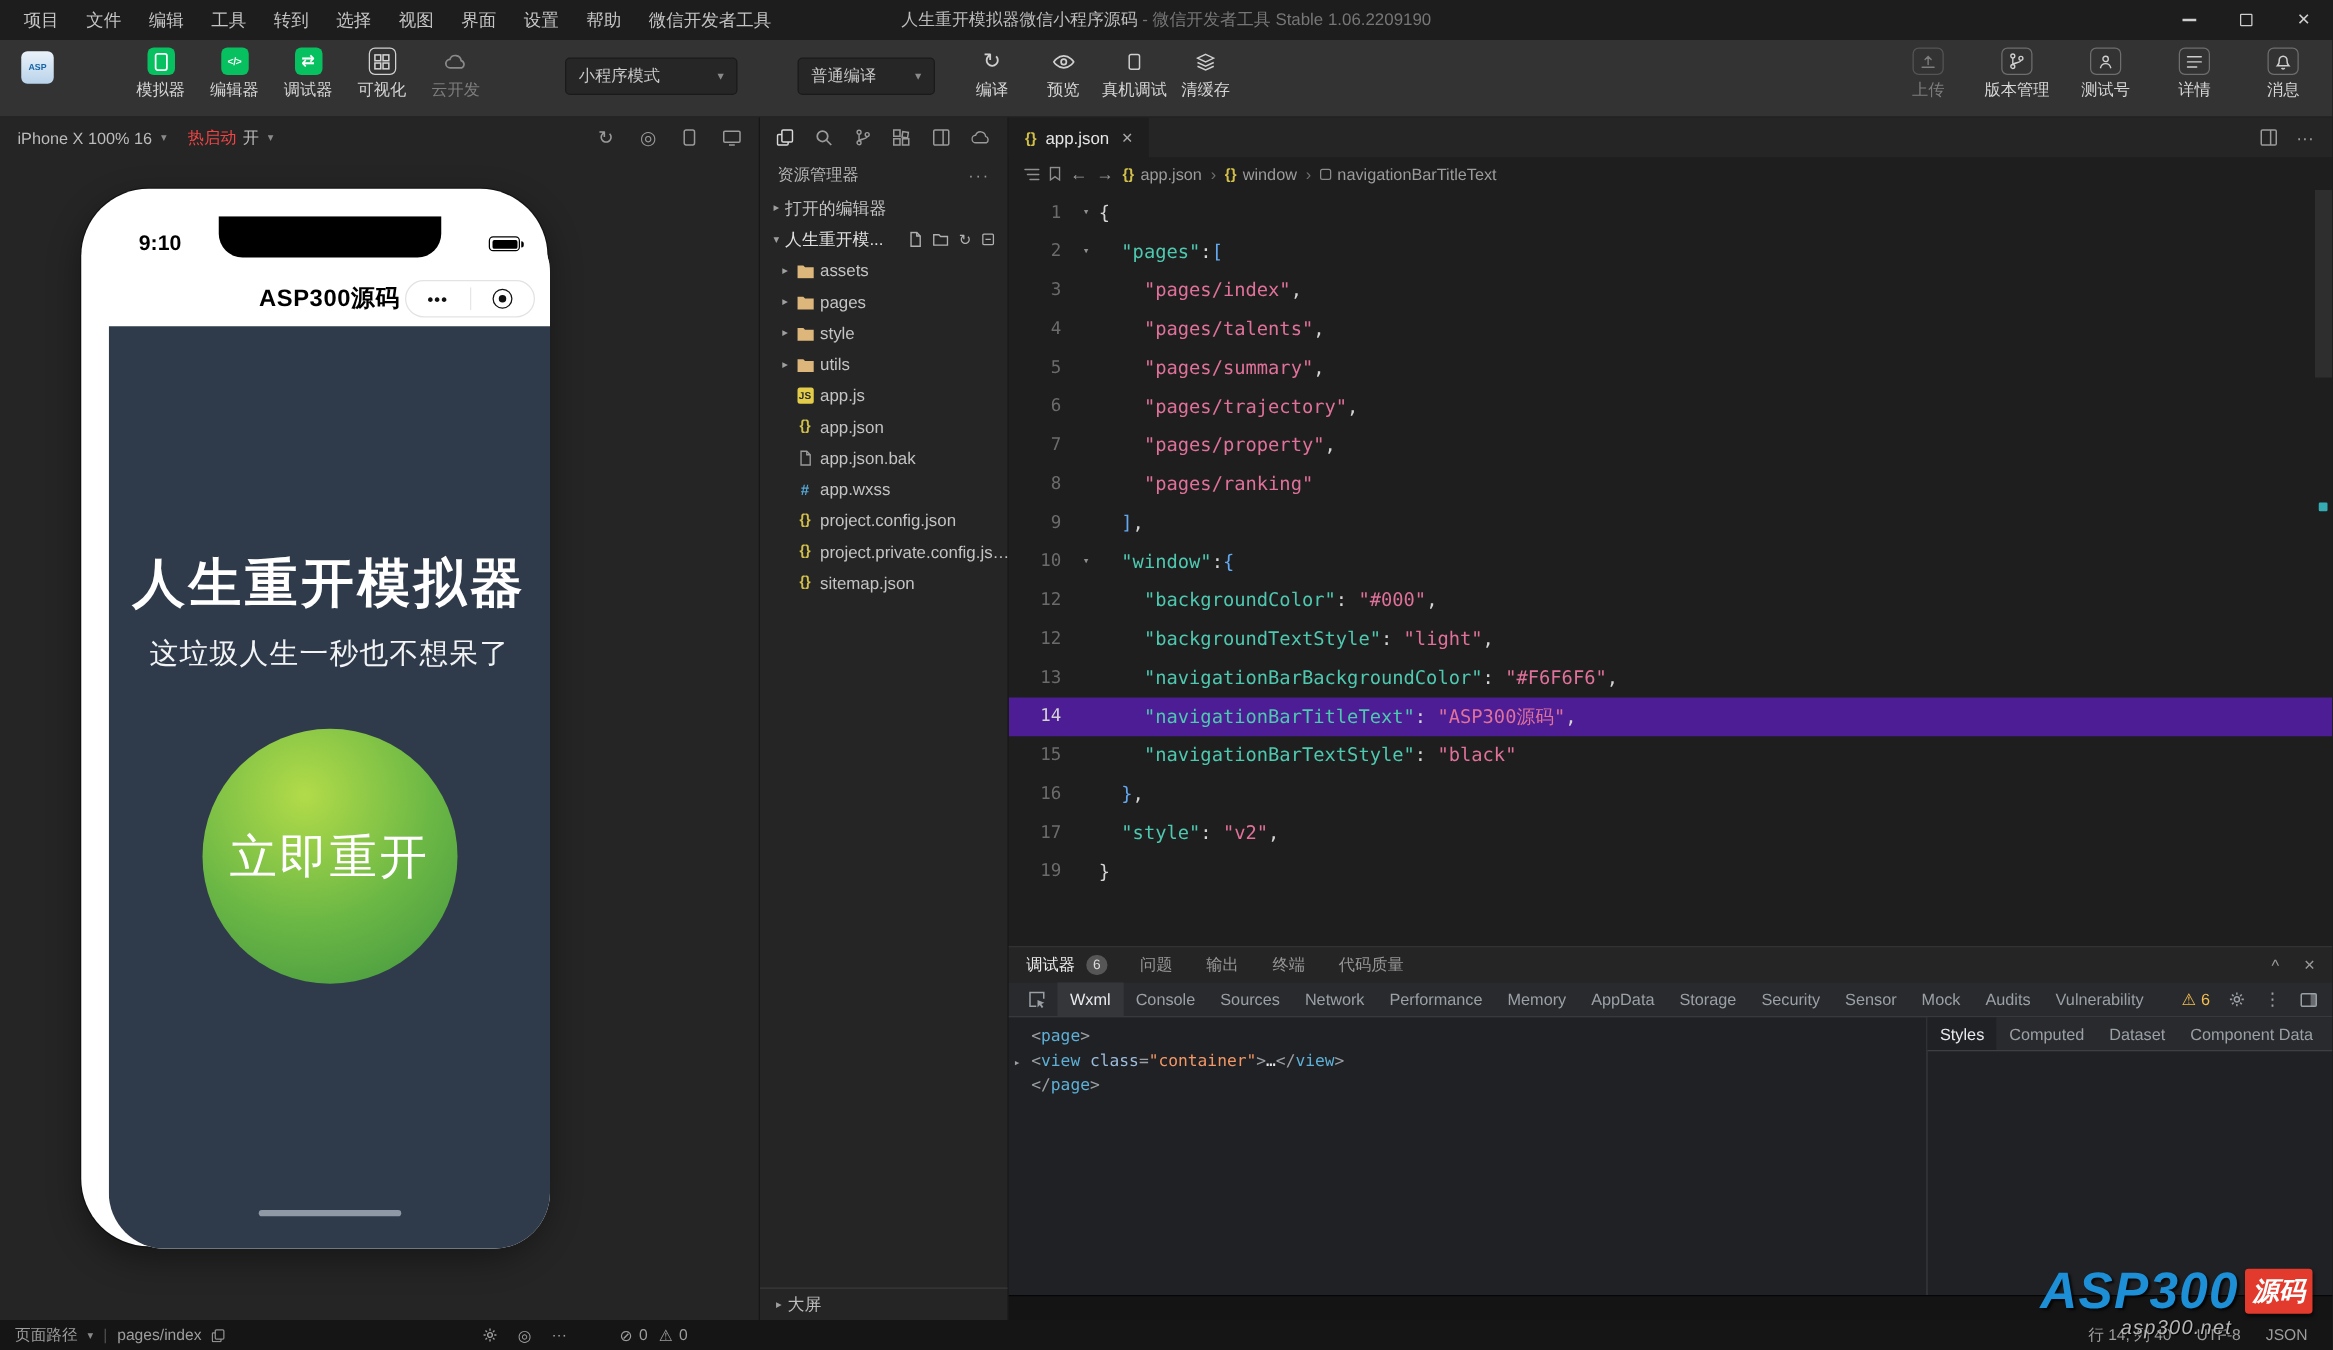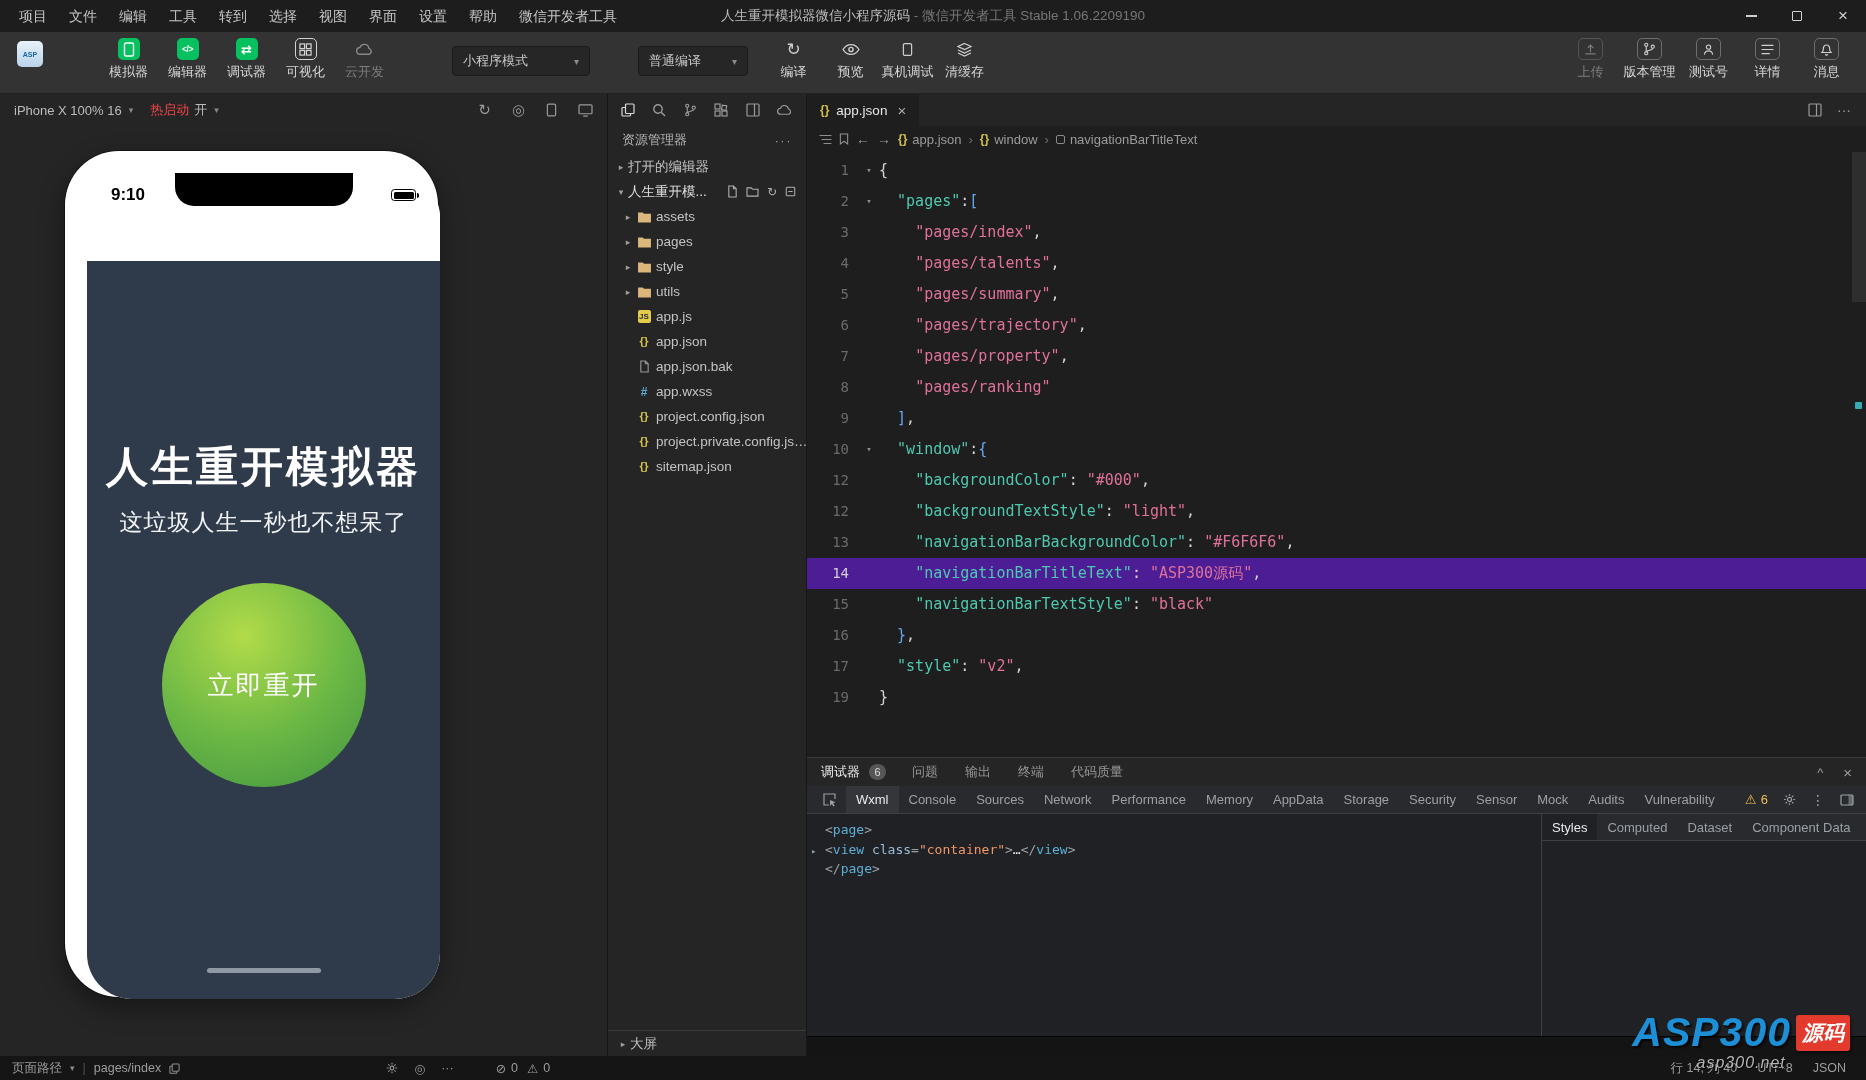--- a/index.html
+++ b/index.html
@@ -31,21 +31,21 @@
   .ticon .code-txt{font-size:8.5px;font-weight:bold;letter-spacing:-0.5px}
   .ticon .swap-txt{font-size:13px}
   .tlabel{font-size:13px;color:#d6d6d6;white-space:nowrap}
   .tool-col.disabled .tlabel{color:#7d7d7d}
   .selects{display:flex;align-items:center;gap:48px;margin-left:60px;height:62px;padding-bottom:4px}
   .select{height:30px;background:#262626;border:1px solid #1a1a1a;border-radius:4px;display:flex;align-items:center;padding:0 10px;font-size:13px;color:#c8c8c8}
   .select.mode{width:138px}.select.compile{width:110px}
   .sel-caret{margin-left:auto;color:#8a8a8a;font-size:10px}
   .act-group{display:flex;margin-left:18px;gap:2px}
   .aicon{height:22px;display:flex;align-items:center;justify-content:center;color:#cfcfcf;font-size:17px}
-  .right-group{margin-left:auto;margin-right:12px;display:flex;gap:4px}
+  .right-group{margin-left:auto;margin-right:12px;display:flex;gap:16px}
   .aicon.boxed{width:25px;border:1.3px solid #6e6e6e;border-radius:5px;font-size:12px}
   .tool-col.disabled .aicon{color:#7d7d7d;border-color:#555}
 
   
   .main{display:flex;height:962px}
 
   
   .sim-panel{width:608px;background:#252526;position:relative;border-right:1px solid #161616;flex:none}
   .sim-topbar{height:32px;display:flex;align-items:center;padding:0 14px;font-size:13px;color:#bcbcbc;gap:5px}
   .sim-topbar .dim{color:#ef4444}
@@ -64,21 +64,21 @@
   .capsule{position:absolute;right:12px;top:7px;width:104px;height:30px;border:1px solid #e3e3e3;border-radius:15.5px;display:flex;align-items:center;background:#fff}
   .cap-dots{flex:1;text-align:center;font-size:13px;letter-spacing:1px;color:#111;font-weight:bold;line-height:1}
   .cap-div{width:1px;height:18px;background:#e6e6e6}
   .cap-rec{flex:1;display:flex;justify-content:center}
   .cap-rec i{width:16px;height:16px;border:1.6px solid #111;border-radius:50%;display:flex;align-items:center;justify-content:center}
   .cap-rec i::after{content:"";width:6px;height:6px;background:#111;border-radius:50%}
   .p-body{position:absolute;top:88px;bottom:0;left:0;right:0;background:#2f3b4a}
   .p-title{position:absolute;top:178px;width:100%;text-align:center;font-size:42px;font-weight:bold;color:#fff;letter-spacing:3px}
   .p-sub{position:absolute;top:246px;width:100%;text-align:center;font-size:23px;color:#f1f3f5;letter-spacing:1px}
   .p-circle{position:absolute;top:322px;left:50%;transform:translateX(-50%);width:204px;height:204px;border-radius:50%;background:radial-gradient(circle at 40% 26%,#b2db49,#6cb845 52%,#3f9340 100%);display:flex;align-items:center;justify-content:center}
-  .p-circle span{font-size:26px;color:#fff;letter-spacing:2px}
+  .p-circle span{font-size:38px;color:#fff;letter-spacing:2px}
   .p-home{position:absolute;bottom:26px;left:50%;transform:translateX(-50%);width:114px;height:5px;border-radius:3px;background:#8e99a5}
 
   
   .explorer{width:199px;background:#252526;border-right:1px solid #161616;display:flex;flex-direction:column;font-size:13.5px;flex:none}
   .activity-row{height:32px;display:flex;align-items:center;justify-content:space-between;padding:0 13px;color:#9b9b9b}
   .activity-row .act-ic{display:flex;color:#9b9b9b}
   .activity-row .act-ic.first{color:#dadada}
   .exp-header{height:28px;display:flex;align-items:center;padding:0 14px;color:#b5b5b5;font-size:13px}
   .exp-header .dots{margin-left:auto;letter-spacing:1.5px;color:#9a9a9a}
   .exp-row{height:25px;display:flex;align-items:center;padding:0 6px;color:#c3c3c3;white-space:nowrap}
@@ -370,20 +370,30 @@
           </span>
       </div>
     </div>
 
     <div class="phone">
       <div class="screen">
         <div class="notch"></div>
         <div class="p-status">
           <span class="p-time">9:10</span>
           <span class="p-batt"></span>
+        </div>
+        <div class="p-nav">
+          <span class="p-nav-title">ASP300源码</span>
+          <div class="capsule">
+            <span class="cap-dots">•••</span>
+            <span class="cap-div"></span>
+            <span class="cap-rec">
+                <i></i>
+              </span>
+          </div>
         </div>
         <div class="p-body">
           <div class="p-title">人生重开模拟器</div>
           <div class="p-sub">这垃圾人生一秒也不想呆了</div>
           <div class="p-circle">
               <span>立即重开</span>
             </div>
           <div class="p-home"></div>
         </div>
       </div>

